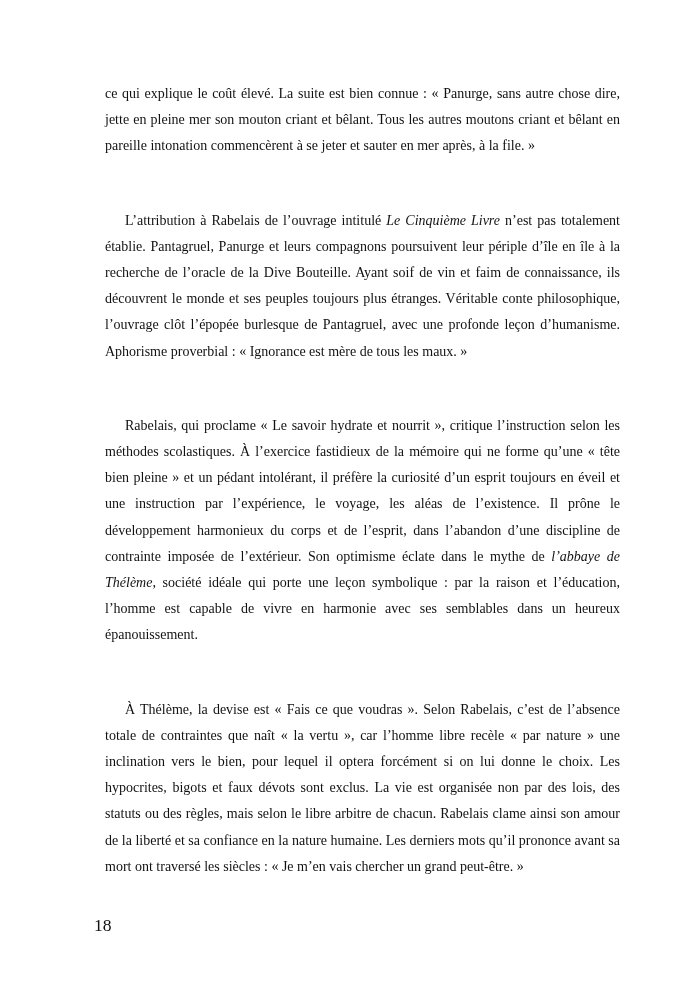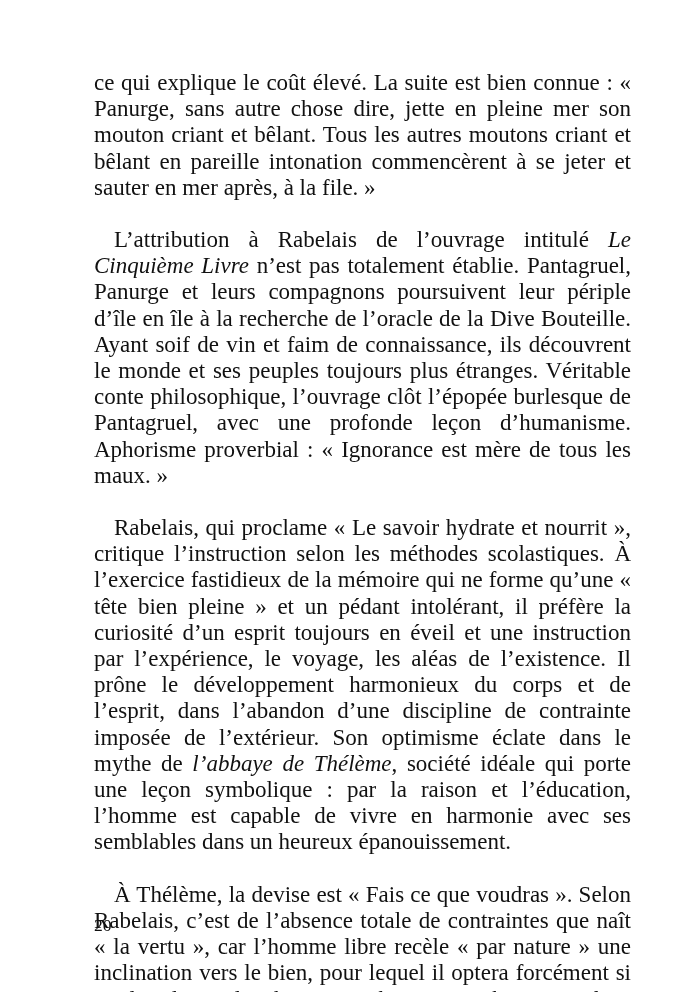--- a/index.html
+++ b/index.html
@@ -15,22 +15,22 @@
       font-family: "Liberation Serif", "DejaVu Serif", serif;
       color: #111111;
     }
     .page {
       position: absolute;
       left: 94px;
       top: 70px;
       width: 537px;
     }
     .para {
-      margin: 0;
-      font-size: 23px;
+      margin: 11px;
+      font-size: 14px;
       line-height: 26.2px;
       text-align: justify;
       text-align-last: left;
     }
     .para.indent {
       text-indent: 20px;
     }
     .gap {
       height: 26px;
     }
@@ -56,13 +56,13 @@
 
   <div class="gap"></div>
 
   <p class="para indent"><span>Rabelais, qui proclame « Le savoir hydrate et nourrit », critique l’instruction selon les méthodes scolastiques. À l’exercice fastidieux de la mémoire qui ne forme qu’une « tête bien pleine » et un pédant intolérant, il préfère la curiosité d’un esprit toujours en éveil et une instruction par l’expérience, le voyage, les aléas de l’existence. Il prône le développement harmonieux du corps et de l’esprit, dans l’abandon d’une discipline de contrainte imposée de l’extérieur. Son optimisme éclate dans le mythe de </span><em>l’abbaye de Thélème</em><span>, société idéale qui porte une leçon symbolique : par la raison et l’éducation, l’homme est capable de vivre en harmonie avec ses semblables dans un heureux épanouissement.</span></p>
 
   <div class="gap"></div>
 
   <p class="para indent"><span>À Thélème, la devise est « Fais ce que voudras ». Selon Rabelais, c’est de l’absence totale de contraintes que naît « la vertu », car l’homme libre recèle « par nature » une inclination vers le bien, pour lequel il optera forcément si on lui donne le choix. Les hypocrites, bigots et faux dévots sont exclus. La vie est organisée non par des lois, des statuts ou des règles, mais selon le libre arbitre de chacun. Rabelais clame ainsi son amour de la liberté et sa confiance en la nature humaine. Les derniers mots qu’il prononce avant sa mort ont traversé les siècles : « Je m’en vais chercher un grand peut-être. »</span></p>
 </div>
 
-<p class="page-number">20</p>
+<p class="page-number">18</p>
 
 </body></html>

